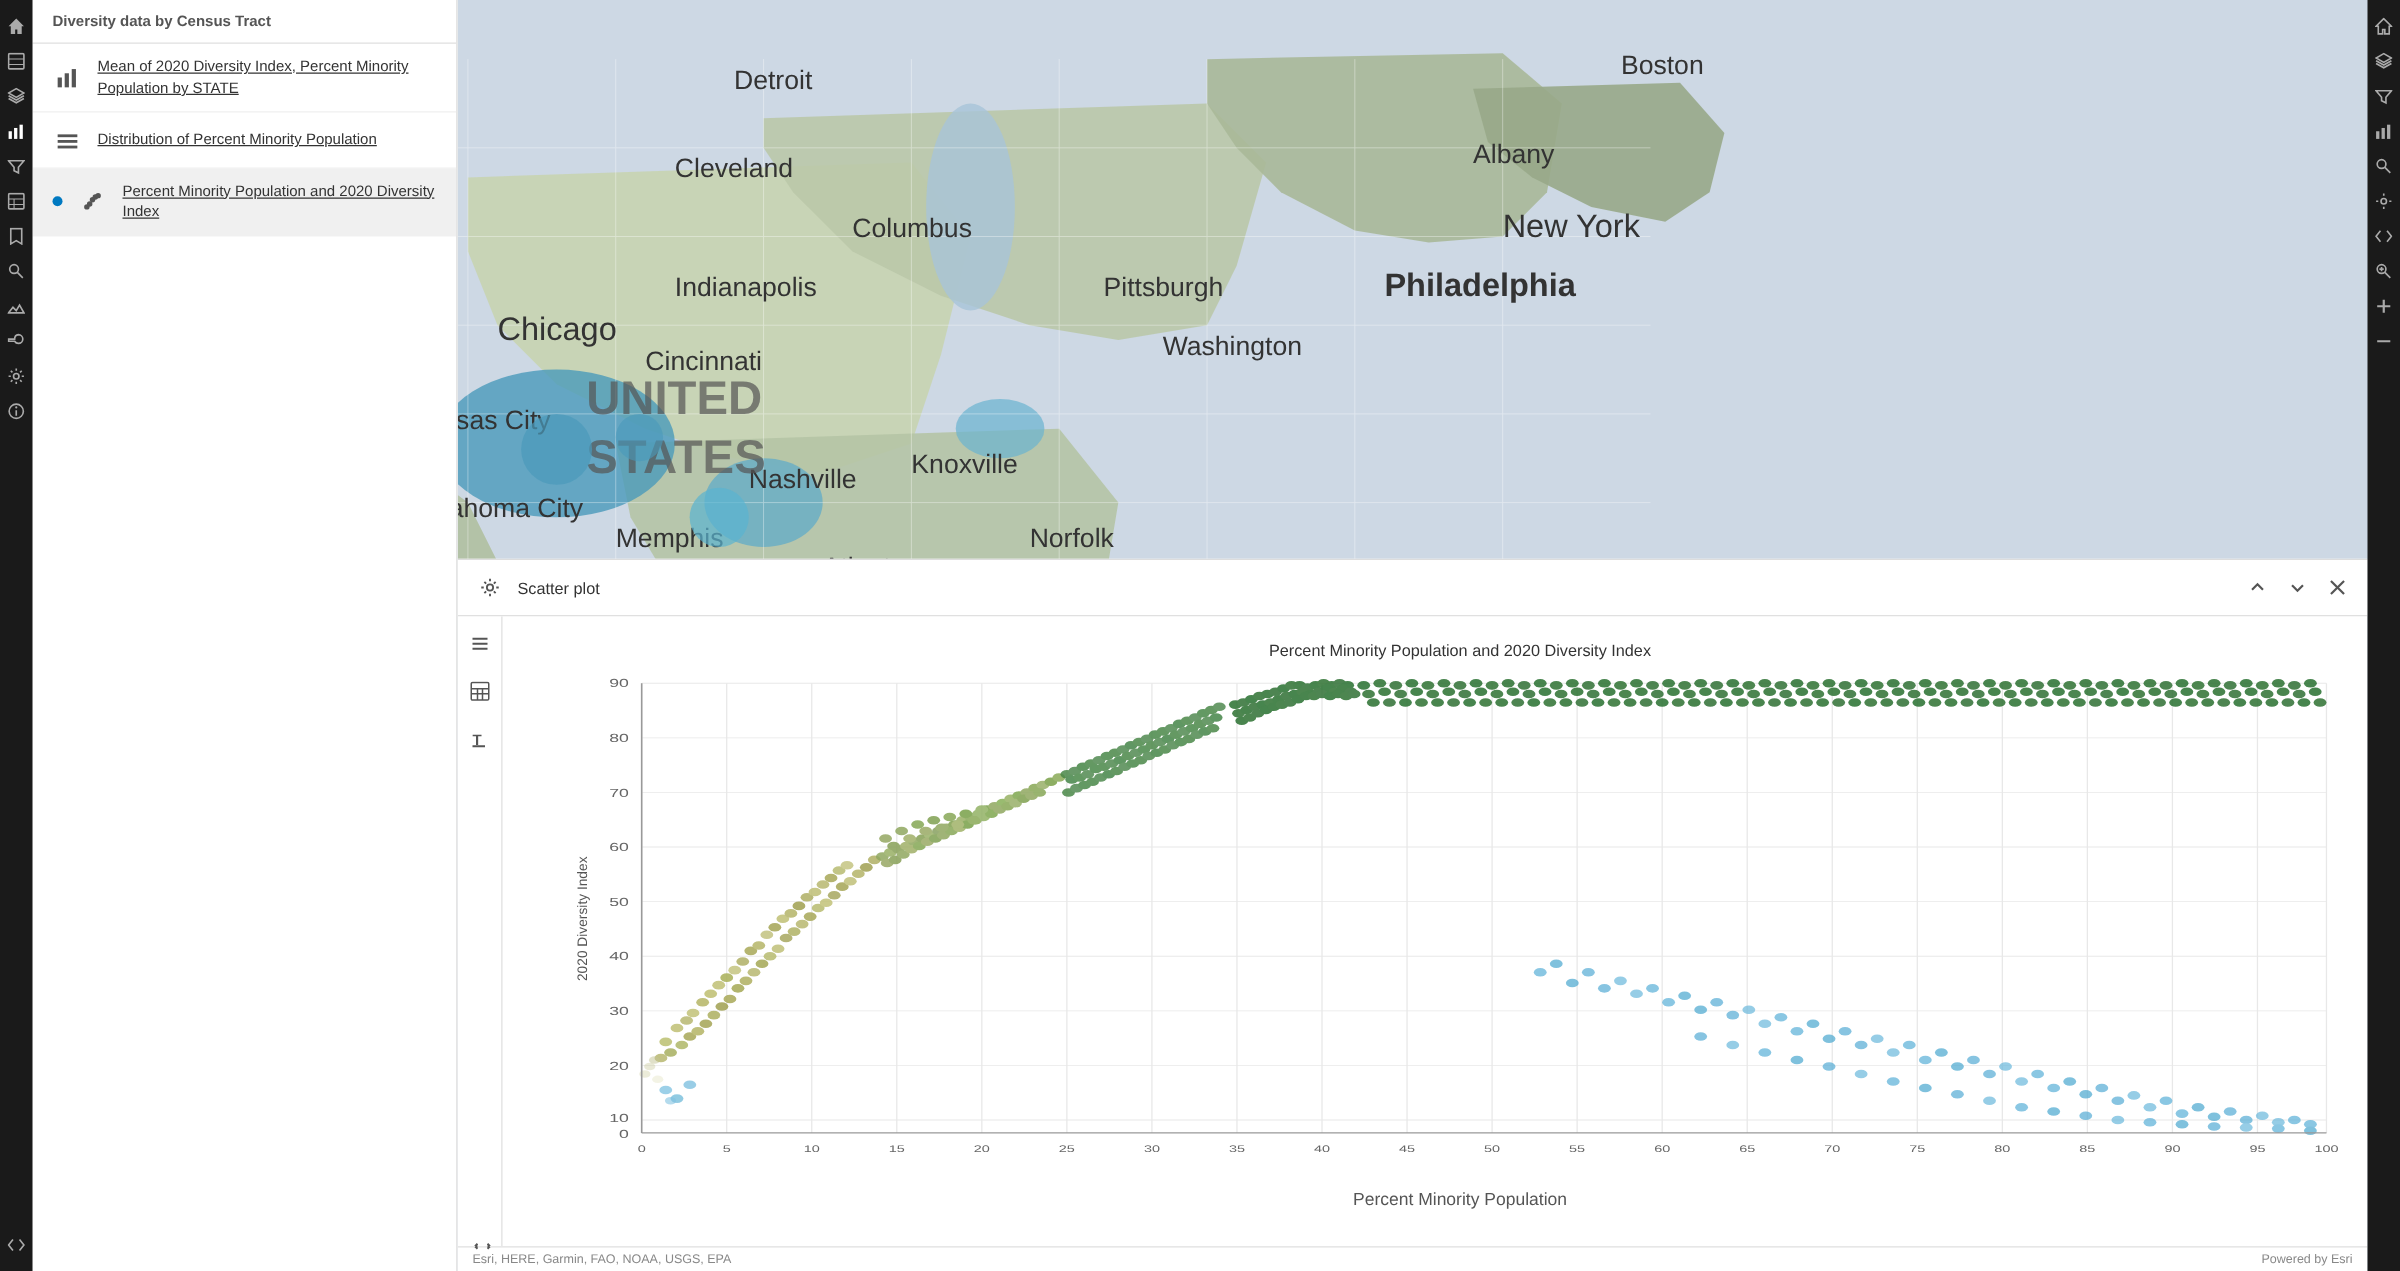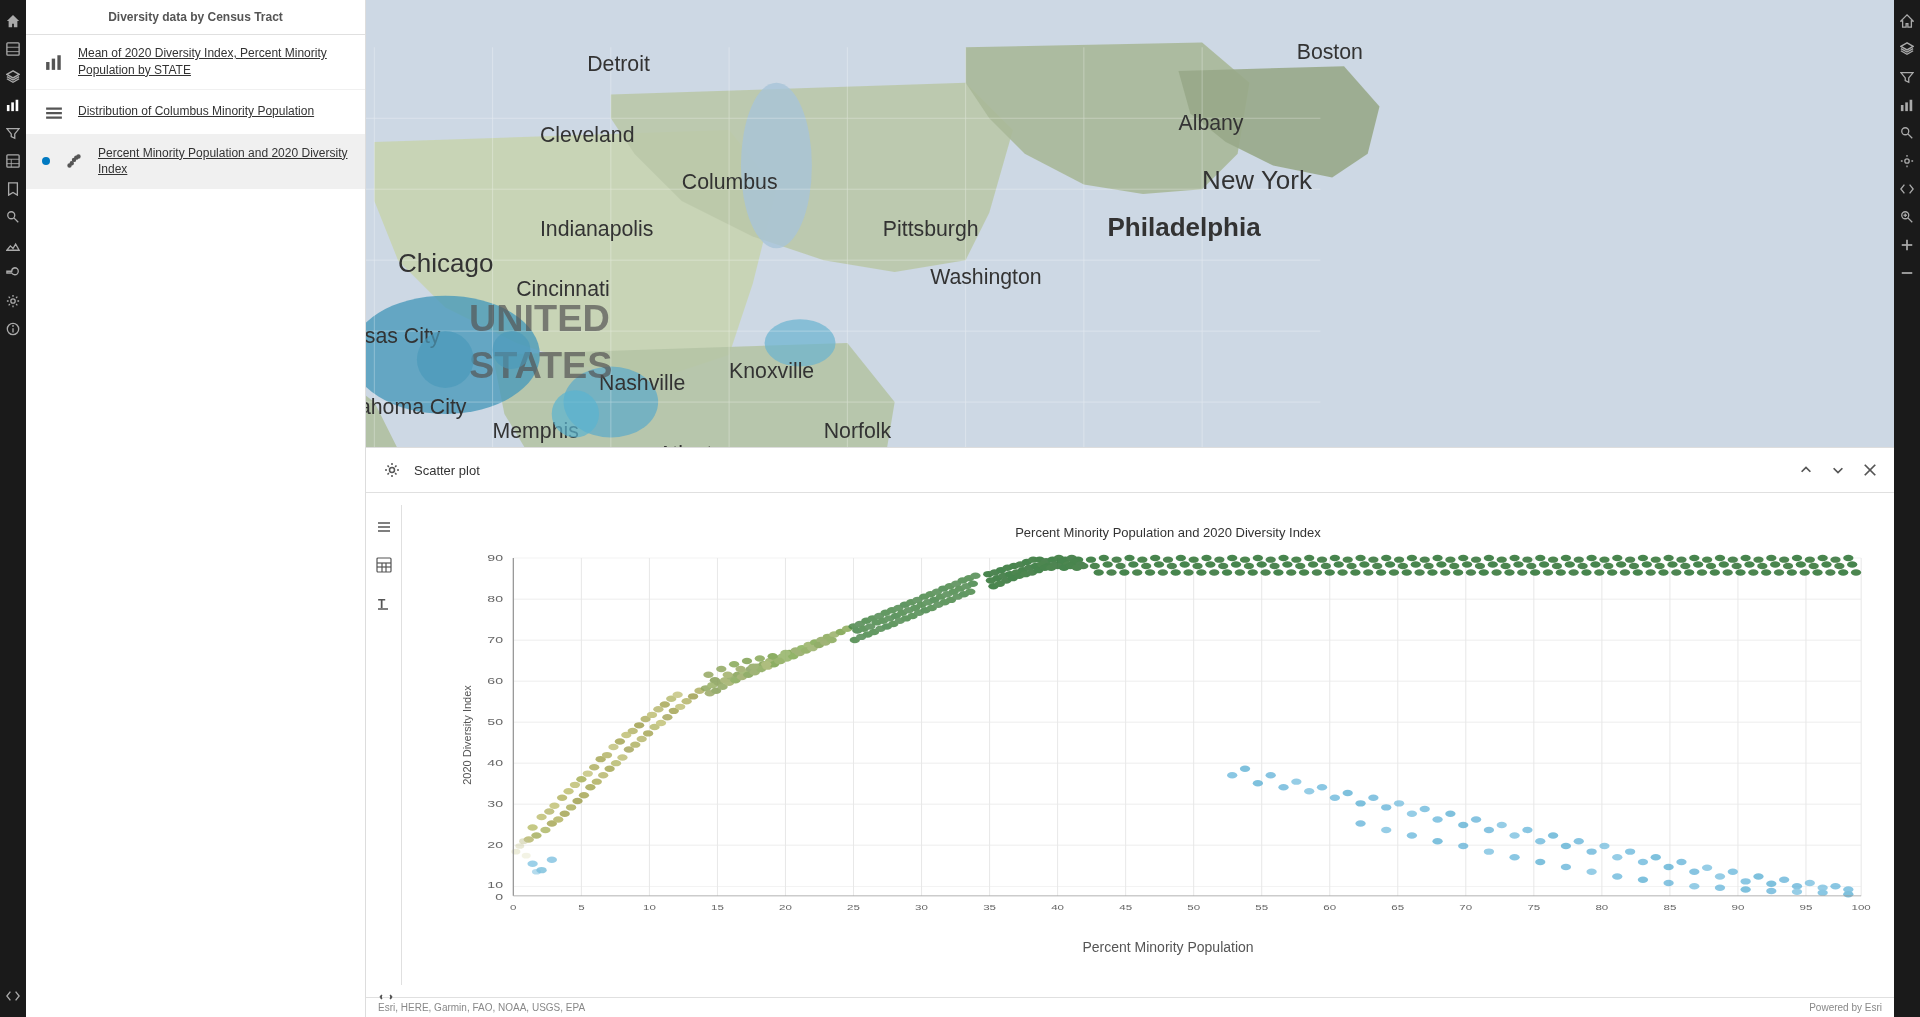--- a/index.html
+++ b/index.html
@@ -60,21 +60,20 @@
       align-items: center;
       justify-content: center;
     }
 
     .side-panel-subtitle {
       padding: 10px 16px;
       font-size: 12px;
       font-weight: 600;
       color: #555;
       border-bottom: 1px solid #e0e0e0;
-      text-align: center;
     }
 
     .chart-list {
       flex: 1;
       overflow-y: auto;
     }
     .chart-item {
       display: flex;
       align-items: center;
       padding: 10px 16px;
@@ -143,21 +142,20 @@
     .scatter-panel {
       position: absolute;
       bottom: 0;
       left: 0;
       right: 26px;
       height: 570px;
       background: #fff;
       border-top: 1px solid #ddd;
       display: flex;
       flex-direction: column;
-      gap: 12px;
     }
 
     .scatter-header {
       display: flex;
       align-items: center;
       justify-content: space-between;
       padding: 8px 12px;
       border-bottom: 1px solid #e0e0e0;
       background: #fff;
     }
@@ -381,21 +379,21 @@
     </div>
 
     <div class="chart-item">
       <div class="chart-icon">
         <svg width="18" height="18" viewBox="0 0 16 16" fill="#555">
             <rect x="1" y="4" width="14" height="2"></rect>
             <rect x="1" y="8" width="14" height="2"></rect>
             <rect x="1" y="12" width="14" height="2"></rect>
           </svg>
       </div>
-      <span class="chart-item-label">Distribution of Columbus Minority Population</span>
+      <span class="chart-item-label">Distribution of Percent Minority Population</span>
     </div>
 
     <div class="chart-item active">
       <div class="dot"></div>
       <div class="chart-icon">
         <svg width="18" height="18" viewBox="0 0 16 16" fill="none" stroke="#555" stroke-width="1.5">
             <circle cx="4" cy="12" r="1.2" fill="#555"></circle>
             <circle cx="6" cy="10" r="1.2" fill="#555"></circle>
             <circle cx="8" cy="7" r="1.2" fill="#555"></circle>
             <circle cx="10" cy="5" r="1.2" fill="#555"></circle>

